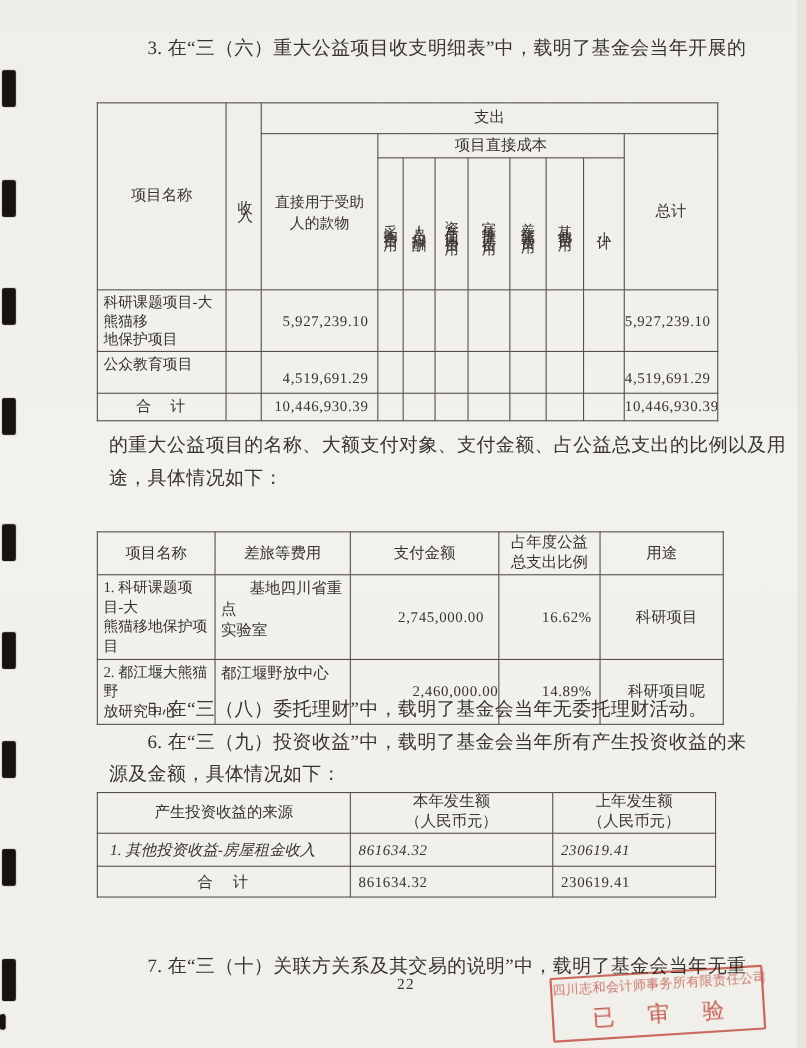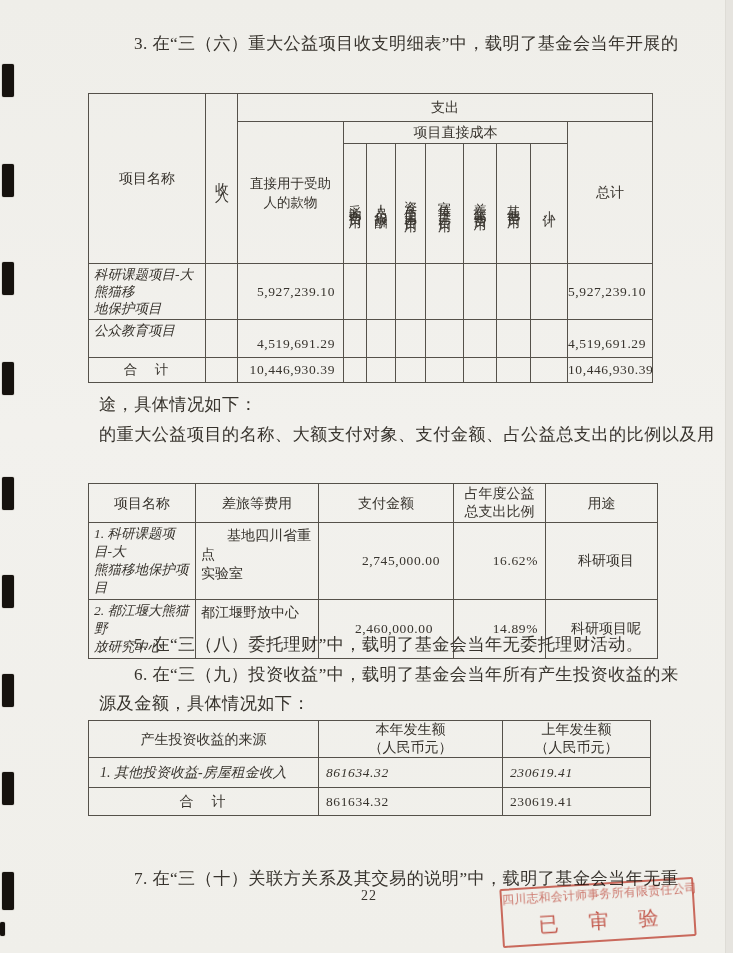--- a/index.html
+++ b/index.html
@@ -21,21 +21,21 @@
   .pline{white-space:nowrap;}
   .pline.ind{text-indent:35px;}
 
   
   table{border-collapse:collapse;table-layout:fixed;position:absolute;background:transparent;}
   td{border:1px solid #55514a;font-size:13.5px;color:#37332d;padding:0;overflow:hidden;}
   .hc{text-align:center;vertical-align:middle;font-size:14px;white-space:pre-line;line-height:19px;}
   .vert{text-align:center;vertical-align:middle;}
   .vtext{display:inline-block;writing-mode:vertical-lr;text-orientation:upright;letter-spacing:4px;font-size:13px;line-height:15px;}
   .vtext2{display:inline-block;writing-mode:vertical-lr;text-orientation:upright;letter-spacing:6px;font-size:14px;line-height:16px;}
-  .namecell{text-align:left;vertical-align:top;padding:2px 5px;white-space:pre-line;line-height:17px;font-style:italic;}
+  .namecell{text-align:left;vertical-align:top;padding:2px 5px;white-space:pre-line;line-height:17px;}
   .num{text-align:right;vertical-align:middle;padding-right:8px;letter-spacing:0.6px;font-size:13.5px;}
   .numl{text-align:left;vertical-align:middle;padding-left:7px;letter-spacing:0.6px;font-size:13.5px;}
   .ctr{text-align:center;vertical-align:middle;}
   .t1{left:88px;top:93px;width:564px;}
   .t1 .rA{height:28px;} .t1 .rB{height:22px;} .t1 .rC{height:120px;}
   .t1 .d1{height:37px;} .t1 .d2{height:38px;} .t1 .d3{height:25px;}
   .t2{left:88px;top:483px;width:569px;}
   .t2 .hr{height:39px;} .t2 .r1{height:38px;} .t2 .r2{height:40px;}
   .t2 .payee{text-align:left;vertical-align:top;padding:3px 5px;white-space:pre-line;line-height:19px;font-size:14px;}
   .t2 .payee.indent{text-indent:26px;}
@@ -148,22 +148,22 @@
           <td></td>
       <td></td>
           <td></td>
       <td></td>
       <td class="num">10,446,930.39</td>
     </tr>
   </tbody>
     </table>
 
   <div class="para" style="top:390px">
+    <div class="pline">的重大公益项目的名称、大额支付对象、支付金额、占公益总支出的比例以及用</div>
     <div class="pline">途，具体情况如下：</div>
-    <div class="pline">的重大公益项目的名称、大额支付对象、支付金额、占公益总支出的比例以及用</div>
   </div>
 
   <table class="t2">
     <colgroup>
       <col style="width:107px">
         <col style="width:123px">
         <col style="width:135px">
       <col style="width:92px">
         <col style="width:112px">
     </colgroup>
@@ -182,21 +182,21 @@
       <td class="payee indent">基地四川省重点
 实验室</td>
       <td class="num" style="padding-right:13px">2,745,000.00</td>
       <td class="num" style="padding-right:7px">16.62%</td>
       <td class="purpose">科研项目</td>
     </tr>
     <tr class="r2">
       <td class="namecell" style="line-height:18px;font-size:13.5px">2. 都江堰大熊猫野
 放研究中心</td>
       <td class="payee">都江堰野放中心</td>
-      <td class="num" style="padding-right:20px">2,460,000.00</td>
+      <td class="num" style="padding-right:0">2,460,000.00</td>
       <td class="num" style="padding-right:7px">14.89%</td>
       <td class="purpose">科研项目呢</td>
     </tr>
   </tbody>
     </table>
 
   <div class="para" style="top:630px;line-height:29.5px">
     <div class="pline ind">5. 在“三（八）委托理财”中，载明了基金会当年无委托理财活动。</div>
     <div class="pline ind">6. 在“三（九）投资收益”中，载明了基金会当年所有产生投资收益的来</div>
     <div class="pline">源及金额，具体情况如下：</div>

